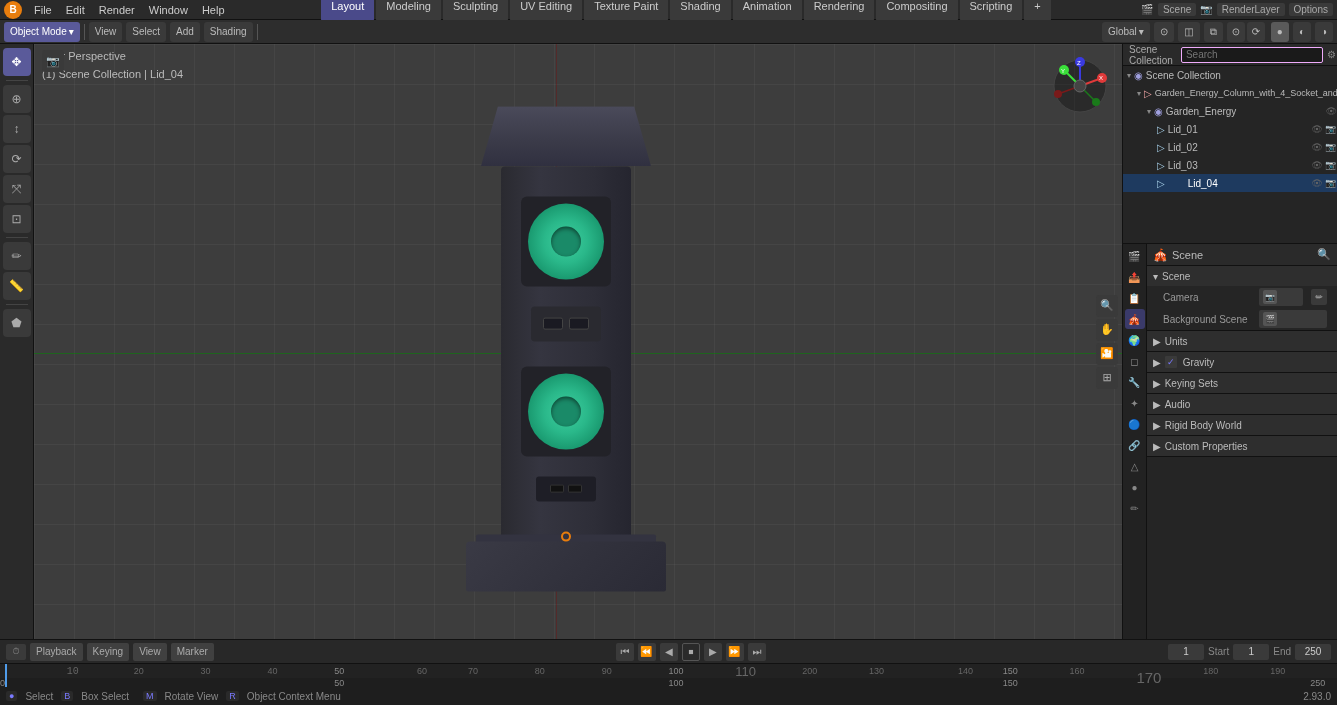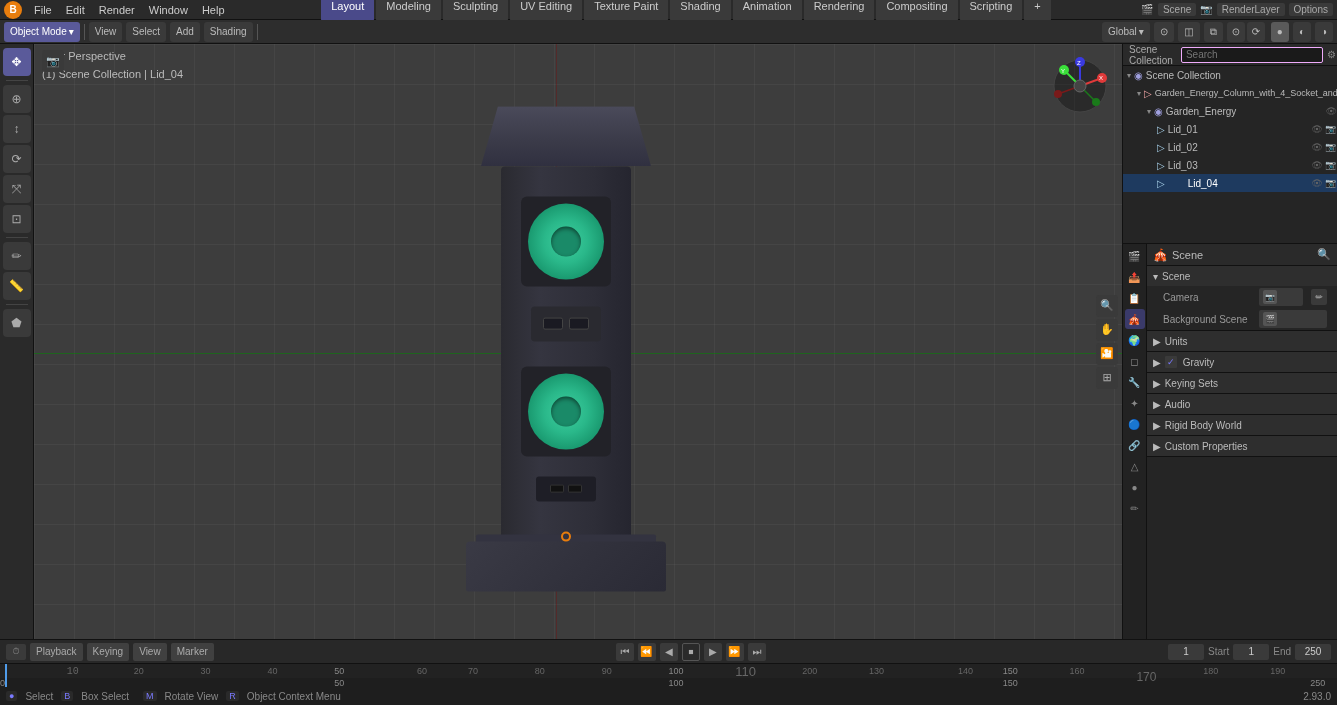--- a/index.html
+++ b/index.html
@@ -909,21 +909,21 @@
       <div style="position:absolute; left:35%; font-size:9px; color:#666;">70</div>
       <div style="position:absolute; left:40%; font-size:9px; color:#666;">80</div>
       <div style="position:absolute; left:45%; font-size:9px; color:#666;">90</div>
       <div style="position:absolute; left:50%; font-size:9px; color:#888;">100</div>
       <div style="position:absolute; left:55%; font-size:13px; color:#666;text-align:right;">110</div>
       <div style="position:absolute; left:60%; font-size:9px; color:#666;">200</div>
       <div style="position:absolute; left:65%; font-size:9px; color:#666;">130</div>
       <div style="position:absolute; left:70%; font-size:9px; color:#666;margin-left:22px;">140</div>
       <div style="position:absolute; left:75%; font-size:9px; color:#888;">150</div>
       <div style="position:absolute; left:80%; font-size:9px; color:#666;">160</div>
-      <div style="position:absolute; left:85%; font-size:12px; color:#666;margin-top:12px;">170</div>
+      <div style="position:absolute; left:85%; font-size:15px; color:#666;margin-top:12px;">170</div>
       <div style="position:absolute; left:90%; font-size:9px; color:#666;">180</div>
       <div style="position:absolute; left:95%; font-size:9px; color:#666;">190</div>
 
       <div style="position:absolute; top:14px; left:0%; font-size:9px; color:#888;">0</div>
       <div style="position:absolute; top:14px; left:25%; font-size:9px; color:#888;">50</div>
       <div style="position:absolute; top:14px; left:50%; font-size:9px; color:#888;">100</div>
       <div style="position:absolute; top:14px; left:75%; font-size:9px; color:#888;">150</div>
       <div style="position:absolute; top:14px; left:98%; font-size:9px; color:#888;">250</div>
     </div>
 

